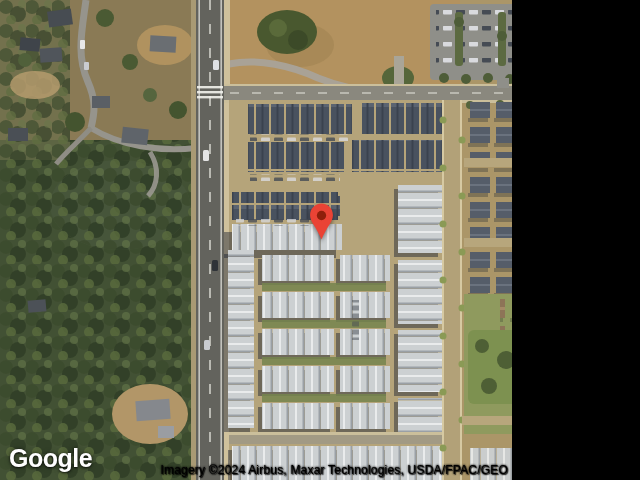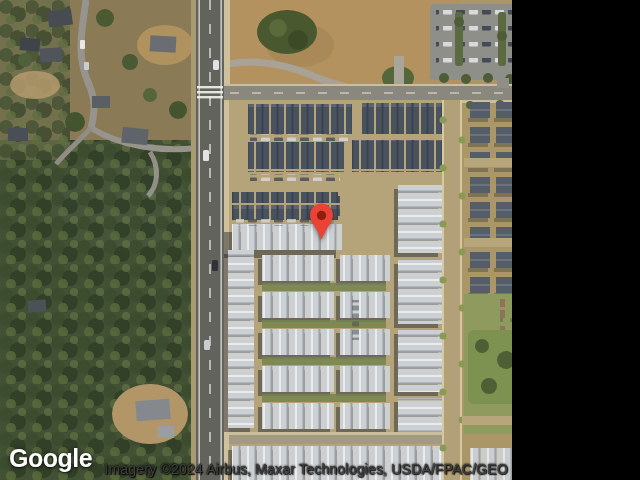--- a/index.html
+++ b/index.html
@@ -16,21 +16,21 @@
   }
   .pin svg{display:block;width:100%;height:100%;}
   .google-logo{
     position:absolute;left:9px;bottom:7px;
     color:#fff;font-size:25px;font-weight:bold;letter-spacing:-0.5px;
     text-shadow:0 1px 2px rgba(0,0,0,.6),0 0 3px rgba(0,0,0,.45),0 0 6px rgba(0,0,0,.3);
     cursor:pointer;user-select:none;
   }
   .attribution{
     position:absolute;right:4px;bottom:3px;
-    color:#404040;font-size:14px;letter-spacing:.2px;
+    color:#000000;font-size:12px;letter-spacing:.2px;
     text-shadow:0 0 2px rgba(0,0,0,.9),0 0 2px rgba(0,0,0,.9),1px 1px 1px rgba(0,0,0,.8);
     white-space:nowrap;
   }
 </style>
 </head>
 <body>
 
 <div class="stage">
 
   <svg class="scene" viewBox="0 0 640 480" aria-hidden="true">

